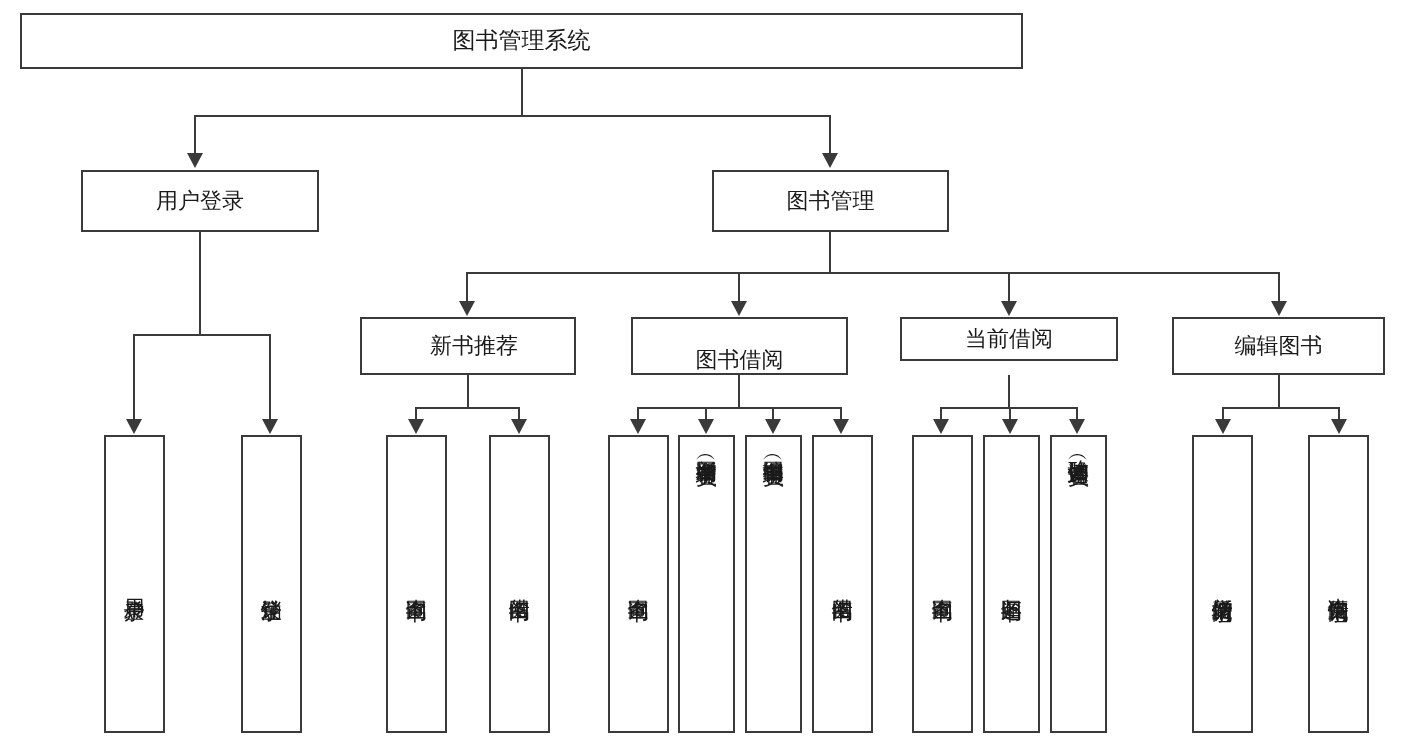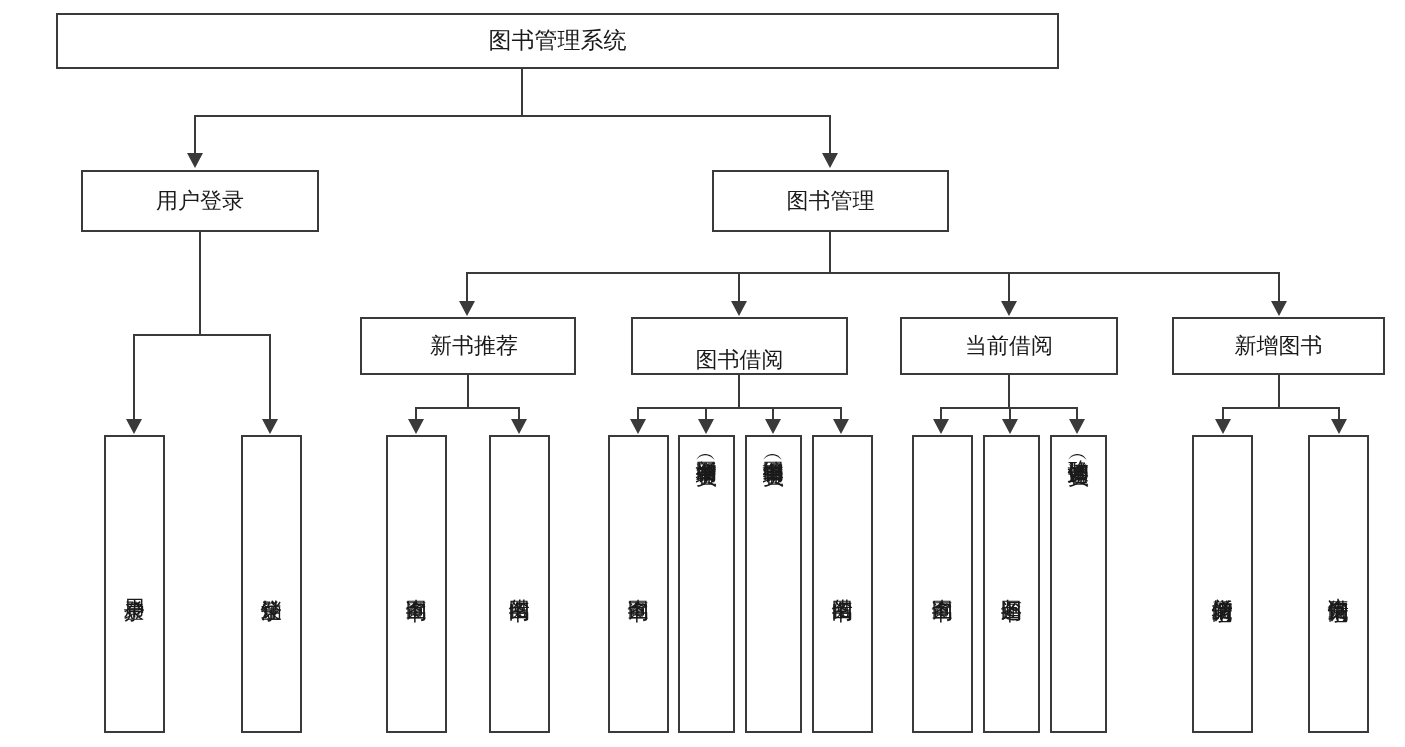--- a/index.html
+++ b/index.html
@@ -73,21 +73,21 @@
     font-size: 19px;
     white-space: nowrap;
     pointer-events: none;
   }
 </style>
 </head>
 <body>
 
 <div id="canvas">
 
-  <div class="node root" style="left:20px; top:13px; width:1003px; height:56px;margin-left:36px;">
+  <div class="node root" style="left:20px; top:13px; width:1003px; height:56px;">
     <span>图书管理系统</span>
   </div>
 
   <div class="vline" style="left:521px; top:69px; width:2px; height:46px;"></div>
 
   <div class="hline" style="left:194px; top:115px; width:636px; height:2px;"></div>
 
   <div class="vline" style="left:194px; top:115px; width:2px; height:39px;"></div>
   <div class="arrow" style="left:187px; top:153px;"></div>
   <div class="vline" style="left:829px; top:115px; width:2px; height:39px;"></div>
@@ -118,25 +118,25 @@
   <div class="arrow" style="left:1001px; top:301px;"></div>
   <div class="vline" style="left:1278px; top:272px; width:2px; height:30px;"></div>
   <div class="arrow" style="left:1271px; top:301px;"></div>
 
   <div class="node lvl3" style="left:360px; top:317px; width:216px; height:58px;padding-left:12px;">
     <span>新书推荐</span>
   </div>
   <div class="node lvl3" style="left:631px; top:317px; width:217px; height:58px;align-items:flex-end;">
     <span>图书借阅</span>
   </div>
-  <div class="node lvl3" style="left:900px; top:317px; width:218px; height:58px;justify-content:center;">
+  <div class="node lvl3" style="left:900px; top:317px; width:218px; height:44px;justify-content:center;">
     <span>当前借阅</span>
   </div>
   <div class="node lvl3" style="left:1172px; top:317px; width:213px; height:58px;">
-    <span>新增图书</span>
+    <span>编辑图书</span>
   </div>
 
   <div class="vline" style="left:467px; top:375px; width:2px; height:32px;"></div>
   <div class="hline" style="left:415px; top:407px; width:105px; height:2px;"></div>
   <div class="vline" style="left:415px; top:407px; width:2px; height:13px;"></div>
   <div class="arrow" style="left:408px; top:419px;"></div>
   <div class="vline" style="left:518px; top:407px; width:2px; height:13px;"></div>
   <div class="arrow" style="left:511px; top:419px;"></div>
 
   <div class="vline" style="left:738px; top:375px; width:2px; height:32px;"></div>

